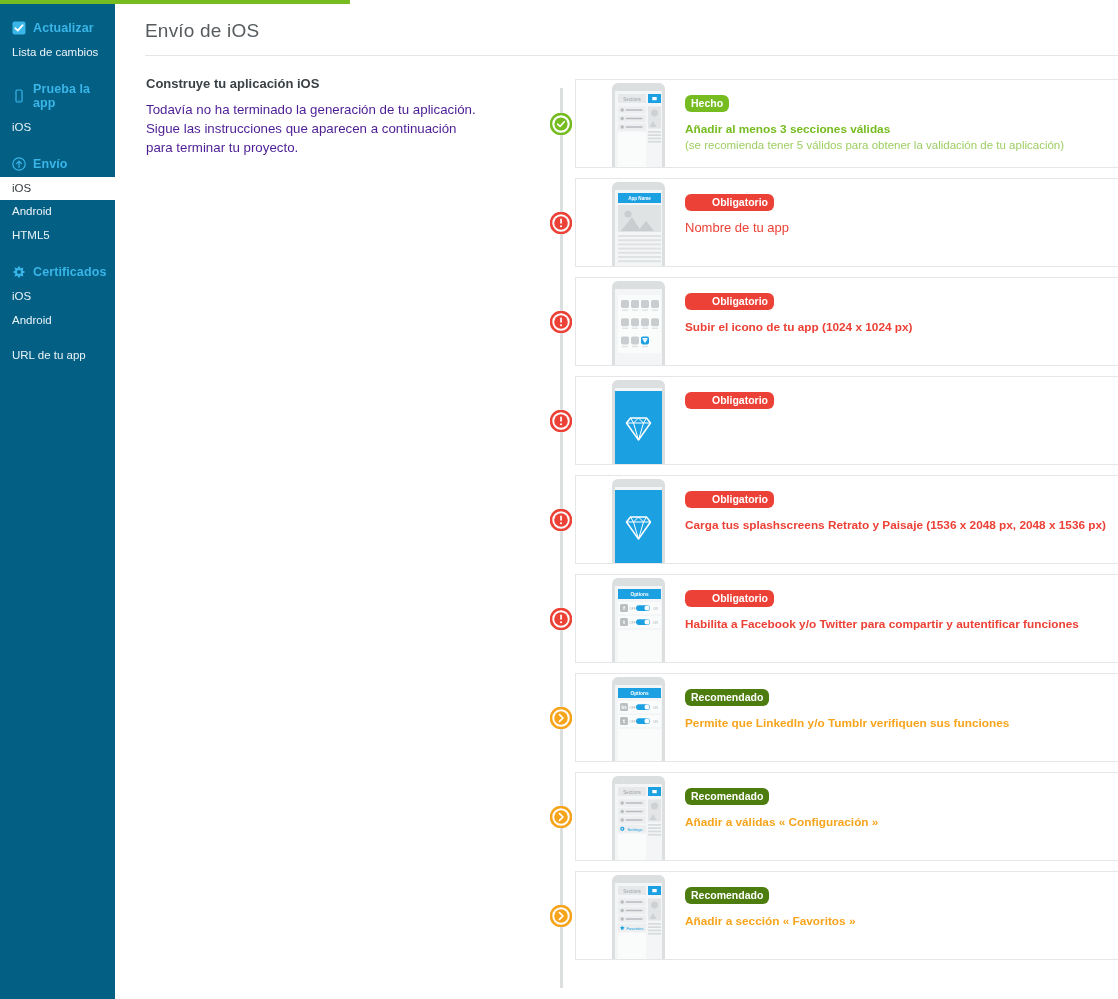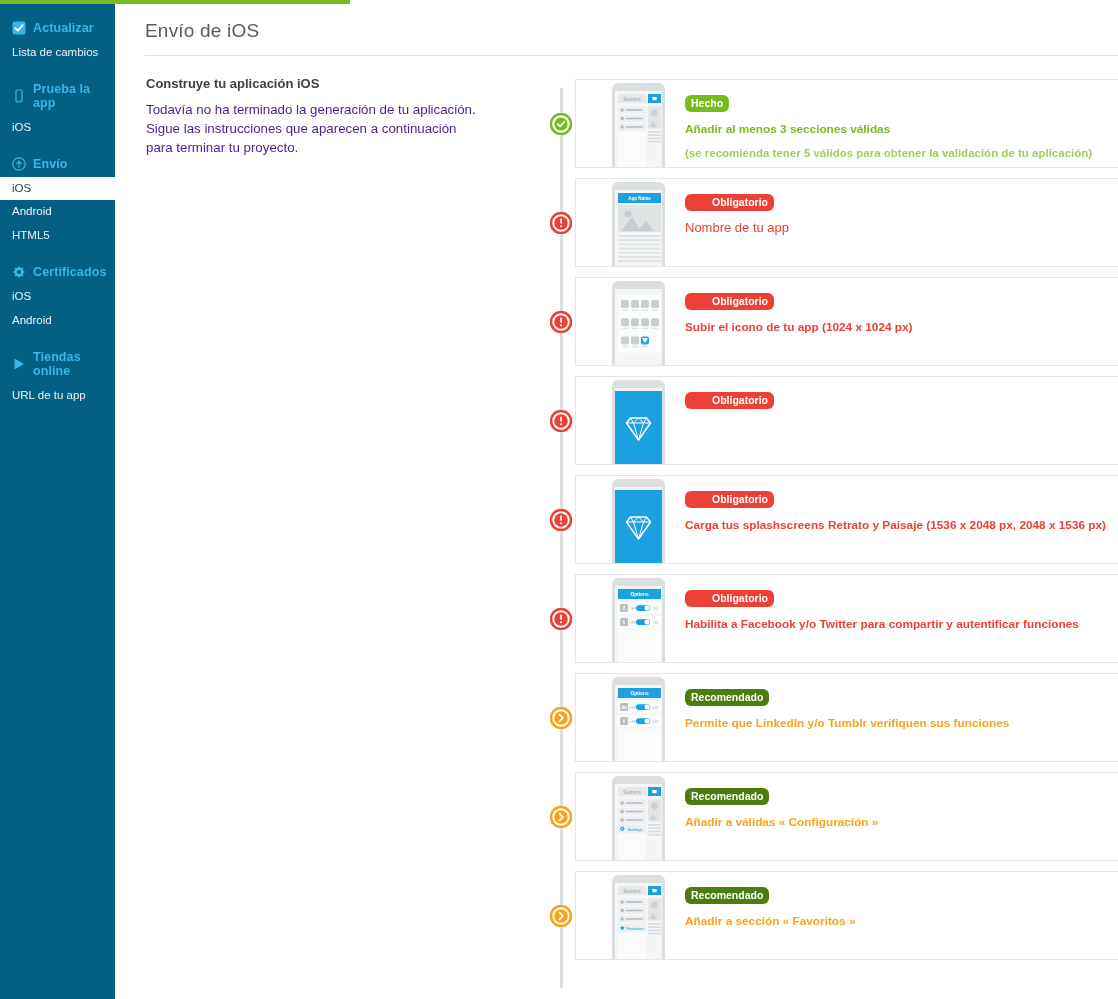--- a/index.html
+++ b/index.html
@@ -114,21 +114,21 @@
   .badge.rec  { background:#4d7c0f; }
 
   .task {
     font-size:11.8px; font-weight:bold; line-height:1.35;
   }
   .task.done { color:#76bc21; }
   .task.req  { color:#ec4136;margin-top:32px; }
   .task.rec  { color:#f7a41d; }
   .task.thin { font-weight:normal; font-size:13px; }
   .subnote {
-    font-size:11.5px; color:#9ece63; margin-top:10px; font-weight:bold;
+    font-size:11.5px; color:#9ece63; margin-top:2px; font-weight:normal;
   }
 </style>
 </head>
 <body>
 
 <div class="progress-track">
   <div class="progress-fill"></div>
 </div>
 
 <nav class="sidebar" id="sidebar">
@@ -182,28 +182,20 @@
             <circle cx="7" cy="7" r="2.1" fill="#035f84"></circle>
           </svg>
         </span>
         <span>Certificados</span>
       </div>
       <div class="nav-sub"><span>iOS</span></div>
       <div class="nav-sub"><span>Android</span></div>
     </div>
     <div class="grp-space"></div>
     <div class="nav-group">
-      <div class="nav-head">
-        <span class="ico">
-          <svg width="14" height="14" viewBox="0 0 14 14">
-            <path d="M2.5 1.5 L12 7 L2.5 12.5 Z" fill="#39b5e8"></path>
-          </svg>
-        </span>
-        <span>Tiendas online</span>
-      </div>
       <div class="nav-sub"><span>URL de tu app</span></div>
     </div>
     <div class="grp-space"></div>
   </nav>
 
 <main class="main">
   <h1 class="page-title">Envío de iOS</h1>
   <div class="title-rule"></div>
 
   <div class="content">

